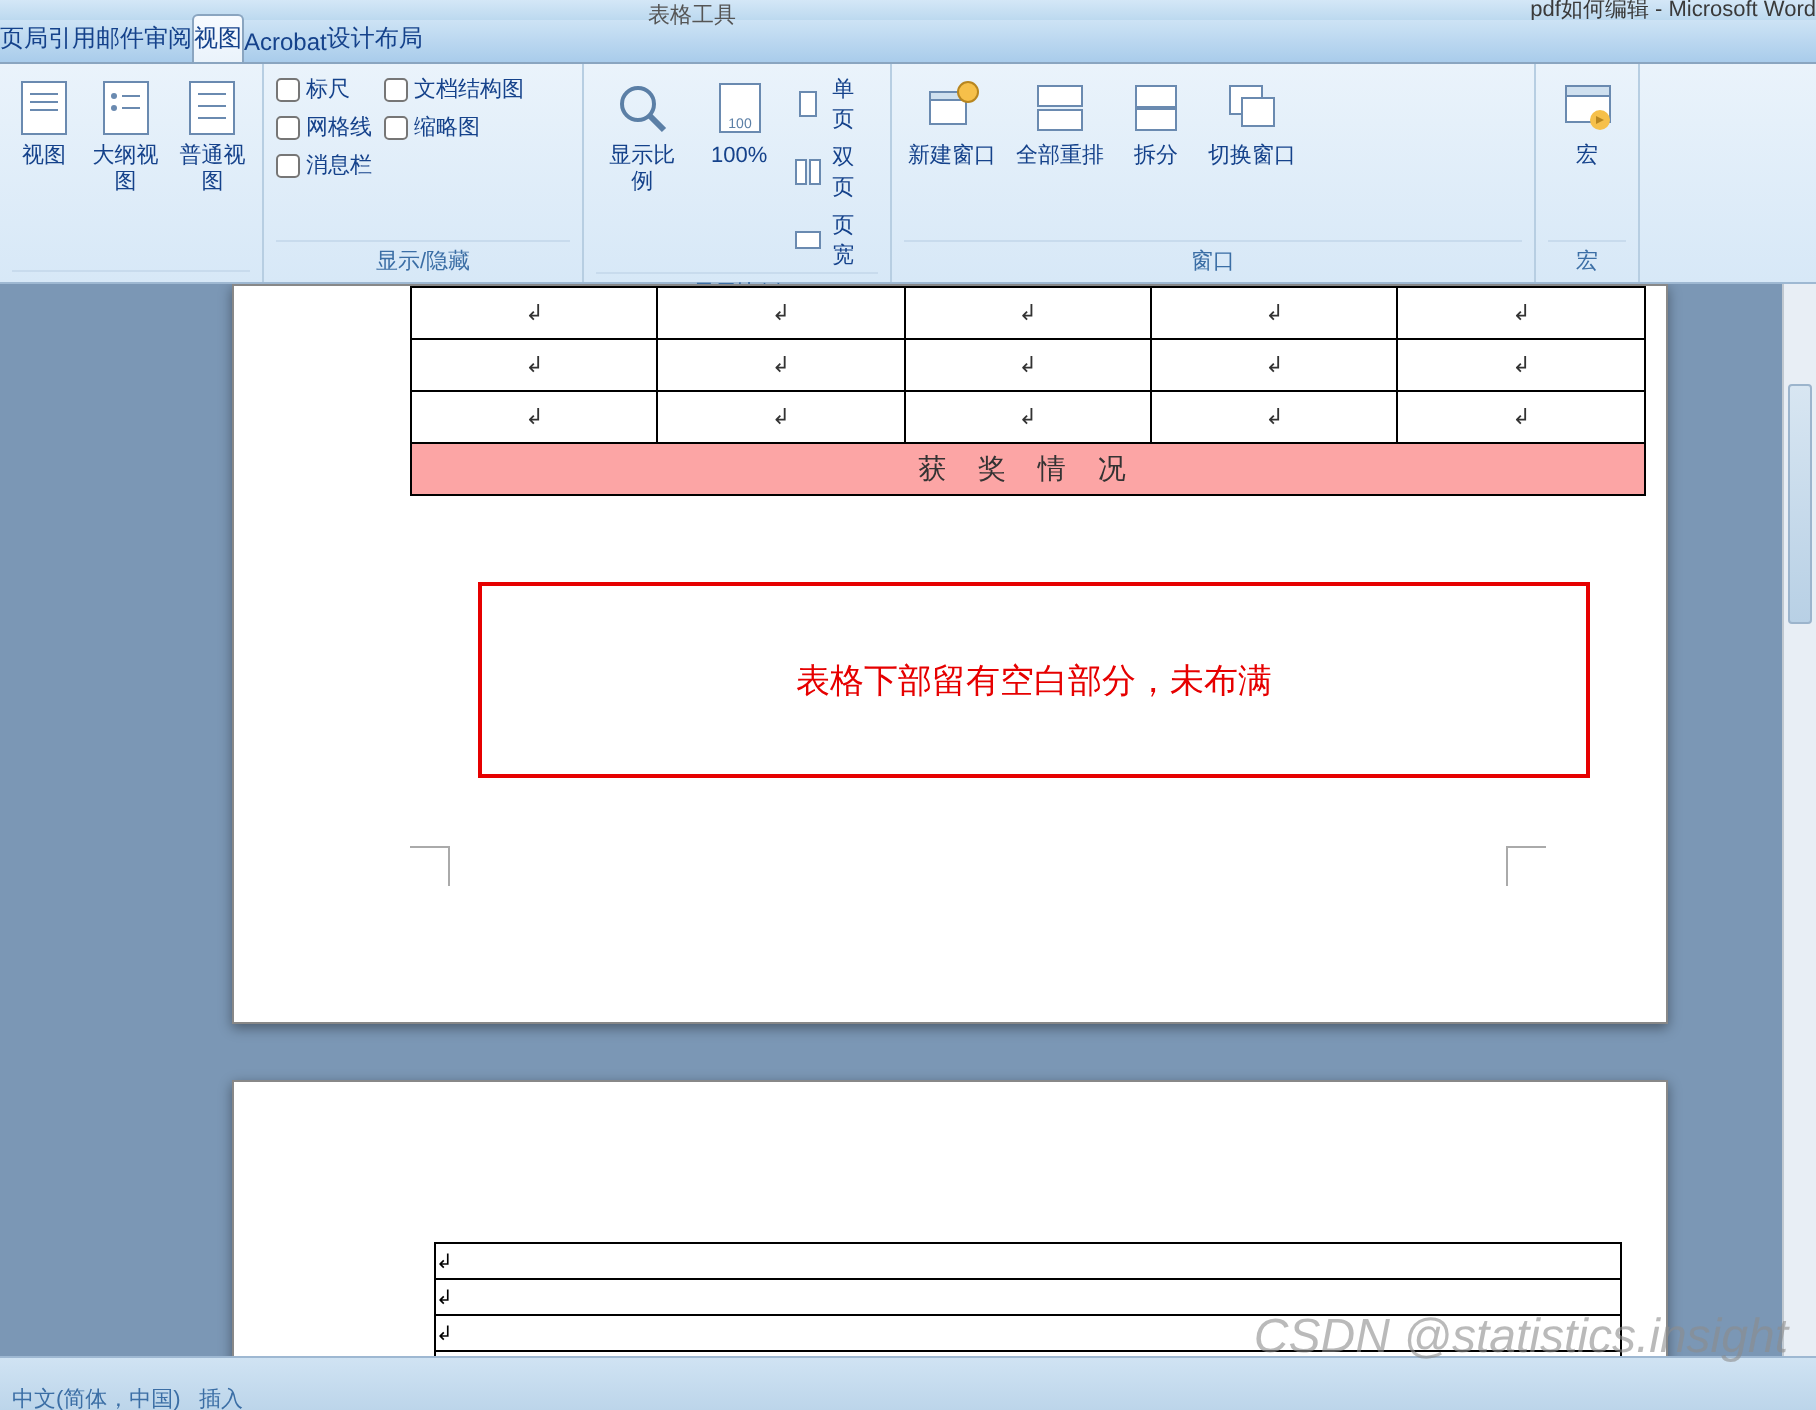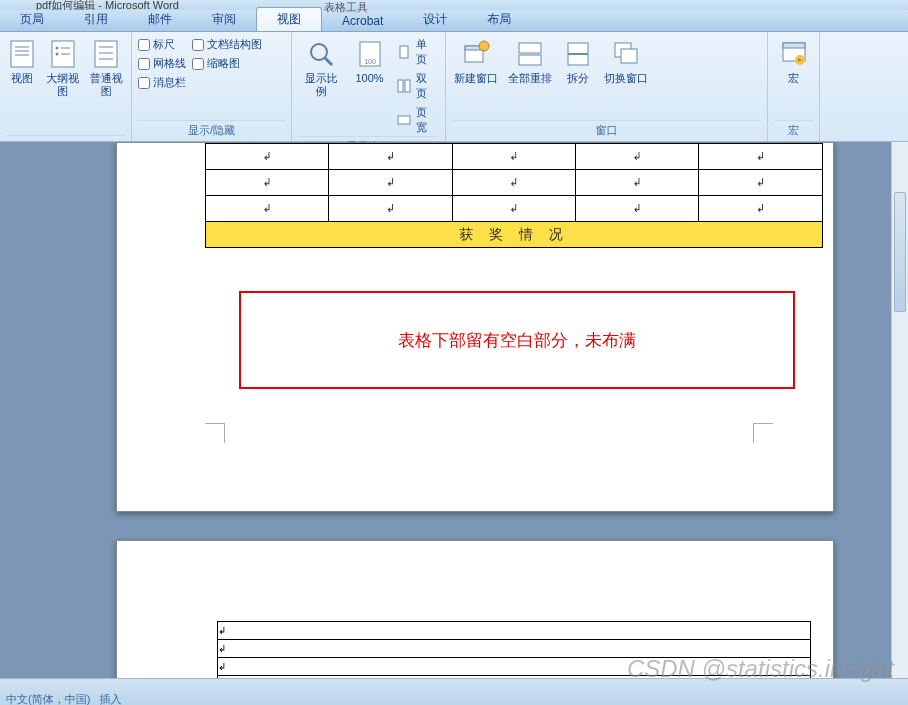--- a/index.html
+++ b/index.html
@@ -1,22 +1,22 @@
 <!DOCTYPE html>
 <html><head>
 <meta charset="utf-8">
 <style>
 * { margin: 0; padding: 0; box-sizing: border-box; font-family: "Microsoft YaHei", Arial, sans-serif; }
 body { width: 908px; height: 705px; background: #fff; overflow: hidden; position: relative; }
 
-.titlebar { height: 10px; background: linear-gradient(#d4e7f7,#bcd9ef); font-size: 11px; color: #3a3a3a; padding-left: 36px; line-height: 10px; overflow: hidden; }
+.titlebar { height: 10px; background: linear-gradient(#d4e7f7,#bcd9ef); font-size: 11px; color: #3a3a3a; padding-left: 36px; line-height: 10px; overflow: hidden; text-align: right; }
 .tabletools-tab { position: absolute; left: 324px; top: 0; font-size: 11px; color: #555; }
 
 .tabs { height: 22px; background: linear-gradient(#cde3f5,#a9cceb); display: flex; align-items: flex-end; border-bottom: 1px solid #8aa5c0; font-size: 12px; }
-.tabs .tab { padding: 3px 20px; color: #15428b; cursor: pointer; }
+.tabs .tab { padding: 3px 0; color: #15428b; cursor: pointer; }
 .tabs .tab.active { background: linear-gradient(#f7fbff,#eaf3fb); border: 1px solid #8aa5c0; border-bottom: none; border-radius: 3px 3px 0 0; color: #15428b; }
 
 .ribbon { height: 110px; background: linear-gradient(#eaf3fb,#d7e8f7); display: flex; border-bottom: 1px solid #9eb8d2; font-size: 11px; color: #15428b; }
 .group { border-right: 1px solid #b7cee2; display: flex; flex-direction: column; justify-content: space-between; padding: 4px 6px 0; }
 .group-body { display: flex; align-items: flex-start; gap: 6px; flex: 1; }
 .group-label { text-align: center; font-size: 11px; color: #3b6ea5; padding: 2px 0 3px; border-top: 1px solid #c8dbed; }
 
 .bigbtn { display: flex; flex-direction: column; align-items: center; width: 48px; padding: 2px; cursor: pointer; text-align: center; }
 .bigbtn .ico { width: 32px; height: 32px; margin-bottom: 2px; display: flex; align-items: center; justify-content: center; }
 .bigbtn span { font-size: 11px; line-height: 13px; }
@@ -29,21 +29,21 @@
 
 .col { display: flex; flex-direction: column; gap: 2px; }
 
 .doc-area { position: absolute; top: 142px; left: 0; right: 0; bottom: 18px; background: #7b97b5; overflow: hidden; }
 .page { position: absolute; background: #fff; box-shadow: 0 2px 6px rgba(0,0,0,.4); border: 1px solid #888; }
 .page1 { left: 116px; top: 0; width: 718px; height: 370px; }
 .page2 { left: 116px; top: 398px; width: 718px; height: 260px; }
 
 .tbl { position: absolute; left: 88px; top: 0; width: 618px; border-collapse: collapse; }
 .tbl td { border: 1px solid #000; height: 26px; font-size: 11px; text-align: center; color: #333; }
-.tbl .hdr td { background: #fde047; font-size: 14px; letter-spacing: 6px; }
+.tbl .hdr td { background: #fca5a5; font-size: 14px; letter-spacing: 6px; }
 
 .redbox { position: absolute; left: 122px; top: 148px; width: 556px; height: 98px; border: 2px solid #e60000; display: flex; align-items: center; justify-content: center; }
 .redbox span { color: #e60000; font-size: 17px; }
 
 .corner { position: absolute; width: 20px; height: 20px; }
 .corner.lb { border-left: 1px solid #aaa; border-bottom: 1px solid #aaa; left: 88px; top: 280px; transform: rotate(180deg); }
 .corner.rb { border-right: 1px solid #aaa; border-bottom: 1px solid #aaa; right: 60px; top: 280px; transform: rotate(180deg); }
 
 .tbl2 { position: absolute; left: 100px; top: 80px; width: 594px; border-collapse: collapse; }
 .tbl2 td { border: 1px solid #000; height: 18px; font-size: 10px; }

